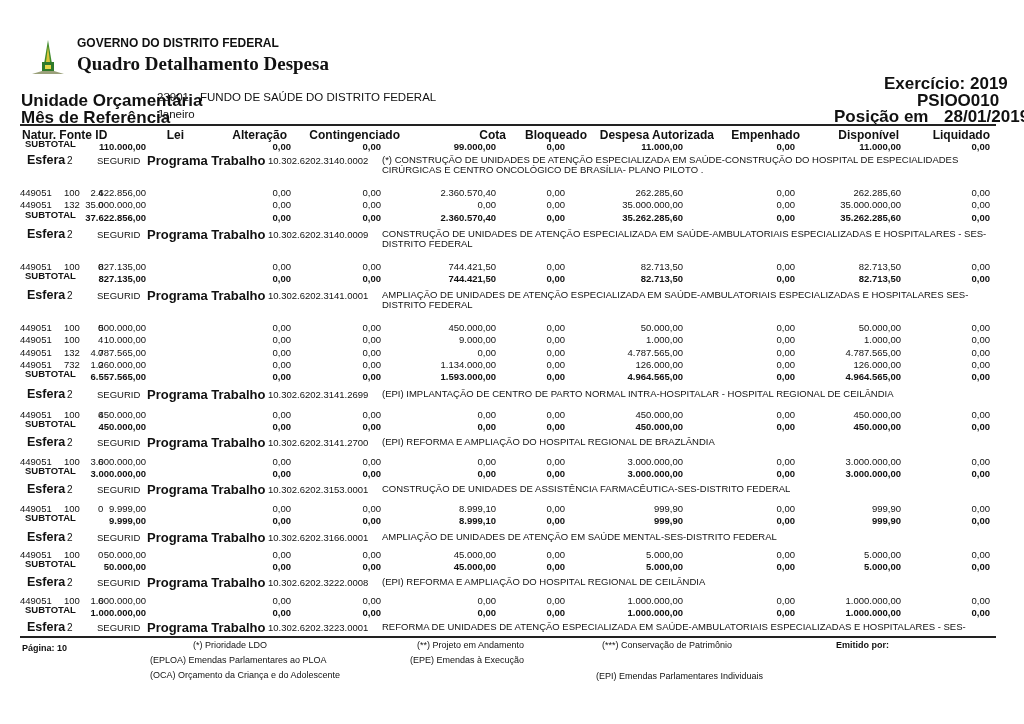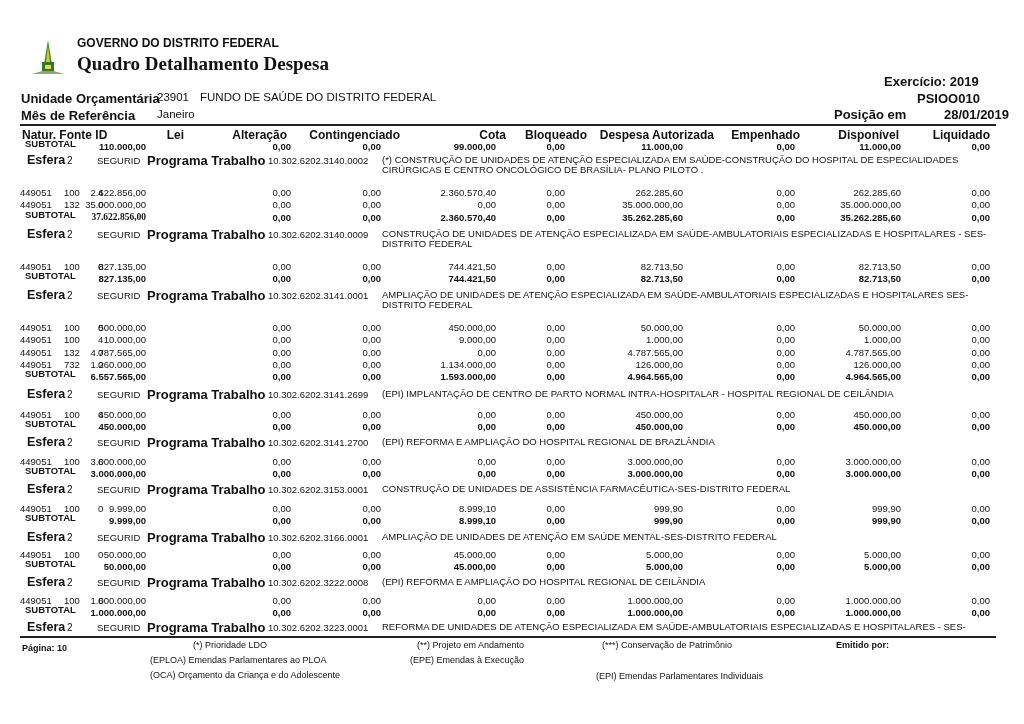--- a/index.html
+++ b/index.html
@@ -2,21 +2,21 @@
 <html><head>
 <meta charset="utf-8">
 <style>
   html, body { margin:0; padding:0; background:#ffffff; }
   body { width:1024px; height:724px; position:relative; overflow:hidden;
          font-family:"Liberation Sans", sans-serif; color:#111; }
   .abs { position:absolute; white-space:nowrap; }
   .logo { left:30px; top:38px; width:36px; height:44px; }
   .gov { left:77px; top:36px; font-size:12px; font-weight:bold; }
   .title { left:77px; top:53px; font-family:"Liberation Serif", serif; font-size:19px; font-weight:bold; }
-  .lbl { font-size:13px; font-weight:bold; }
+  .lbl { font-size:17px; font-weight:bold; }
   .val { font-size:11.5px; }
   .hline { position:absolute; left:20px; width:976px; background:#222; }
   .colhdr { position:absolute; top:128px; font-size:12px; font-weight:bold; white-space:nowrap; }
   .row { position:absolute; left:0; width:1024px; height:12px; font-size:9.5px; }
   .row span { position:absolute; white-space:nowrap; }
   .row.sub { font-weight:bold; }
   .r { text-align:right; }
   .esf { position:absolute; left:0; width:1024px; font-size:9.5px; }
   .esf .e1 { position:absolute; left:27px; top:-2px; font-size:12.5px; font-weight:bold; }
   .esf .e2 { position:absolute; left:67px; top:0px; font-size:10px; }
@@ -111,21 +111,21 @@
       <span class="r" style="right: 643px;">0,00</span>
       <span class="r" style="right: 528px;">0,00</span>
       <span class="r" style="right: 459px;">0,00</span>
       <span class="r" style="right: 341px;">35.000.000,00</span>
       <span class="r" style="right: 229px;">0,00</span>
       <span class="r" style="right: 123px;">35.000.000,00</span>
       <span class="r" style="right: 34px;">0,00</span>
     </div>
     <div class="row sub" style="top: 212px;">
       <span style="left: 25px; top: -3px;">SUBTOTAL</span>
-      <span class="r" style="right: 878px; font-family: Liberation Serif, serif;">37.622.856,00</span>
+      <span class="r" style="right: 878px;">37.622.856,00</span>
       <span class="r" style="right: 733px;">0,00</span>
       <span class="r" style="right: 643px;">0,00</span>
       <span class="r" style="right: 528px;">2.360.570,40</span>
       <span class="r" style="right: 459px;">0,00</span>
       <span class="r" style="right: 341px;">35.262.285,60</span>
       <span class="r" style="right: 229px;">0,00</span>
       <span class="r" style="right: 123px;">35.262.285,60</span>
       <span class="r" style="right: 34px;">0,00</span>
     </div>
     <div class="esf" style="top: 229px;">

